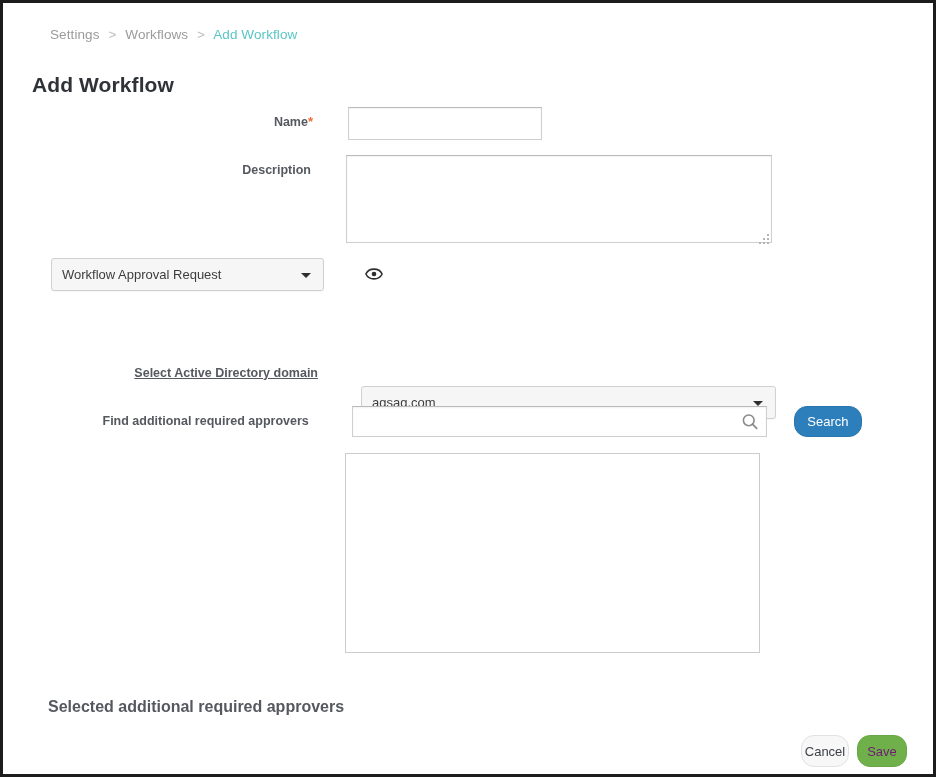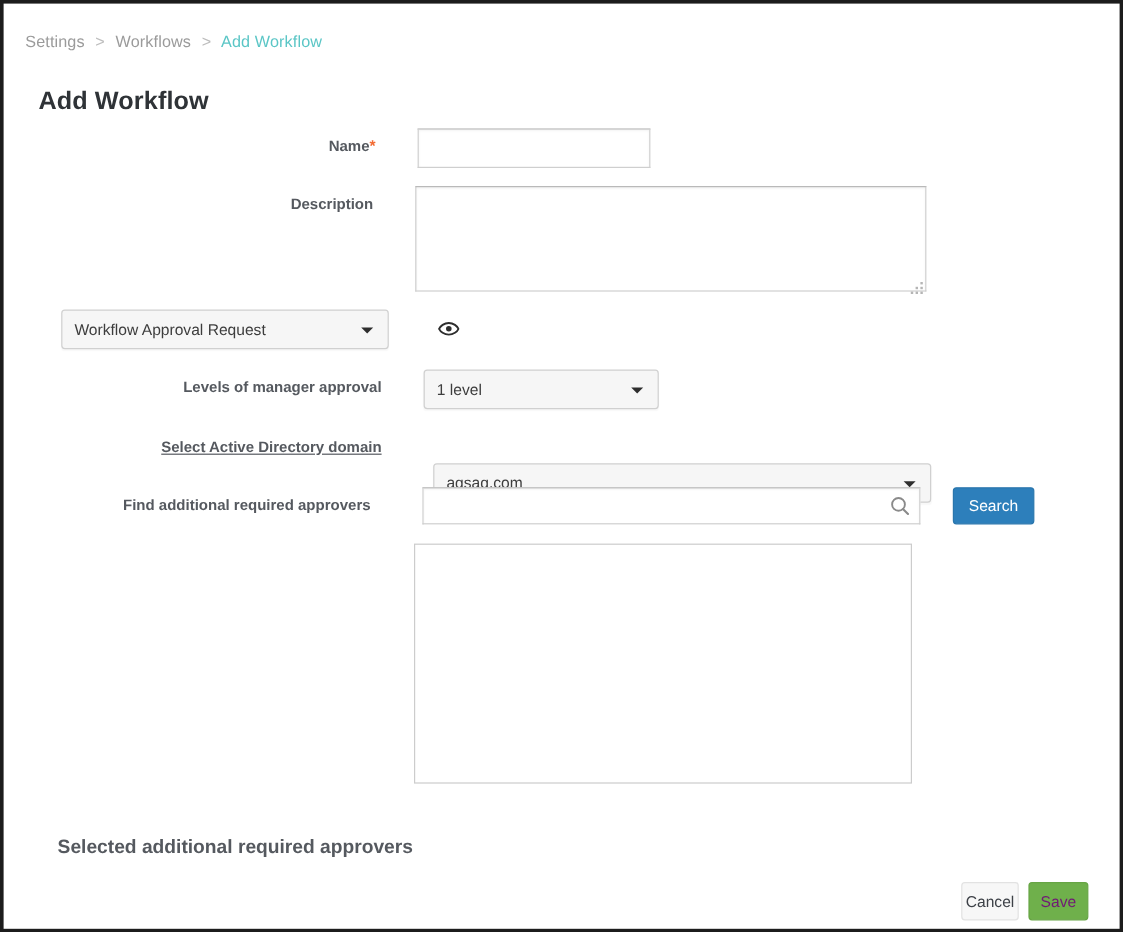--- a/index.html
+++ b/index.html
@@ -19,21 +19,21 @@
     border-top: 3px solid #1c1c1c;
     border-right: 3px solid #1c1c1c;
     border-bottom: 3px solid #1c1c1c;
     box-sizing: border-box;
     overflow: hidden;
   }
 
   
   .breadcrumb {
     position: absolute;
-    left: 18px;
+    left: 47px;
     top: 24px;
     font-size: 13.5px;
     color: #9b9b9b;
     white-space: nowrap;
     letter-spacing: .1px;
     text-align: right;
   }
   .breadcrumb .crumb {
     color: #9b9b9b;
   }
@@ -170,21 +170,21 @@
     top: 50%;
     transform: translateY(-50%);
     width: 20px;
     height: 20px;
     pointer-events: none;
   }
   .btn {
     box-sizing: border-box;
     font-family: "Liberation Sans", sans-serif;
     font-size: 13px;
-    border-radius: 3px;
+    border-radius: 13px;
     cursor: pointer;
     border: 1px solid transparent;
     display: inline-flex;
     align-items: center;
     justify-content: center;
     line-height: 1;
   }
   .btn-search {
     background: #2d7fbb;
     border-color: #2a76ad;
@@ -271,27 +271,20 @@
       <span class="caret"></span>
     </div>
     <span style="margin-left:25px; padding-top:7px;">
       <svg class="eye-icon" viewBox="0 0 24 24">
         <path d="M12 5.5C6.8 5.5 2.6 9 1.2 12c1.4 3 5.6 6.5 10.8 6.5S21.4 15 22.8 12C21.4 9 17.2 5.5 12 5.5z" fill="none" stroke="#2e2e2e" stroke-width="2.1"></path>
         <circle cx="12" cy="12" r="3.1" fill="#2e2e2e"></circle>
       </svg>
     </span>
   </div>
 
-  <div class="form-row" style="left:29px; top:305px; width:560px;">
-    <div class="f-label" style="width:286px;">Levels of manager approval</div>
-    <div class="select-box" style="width:196px; margin-left:19px;">
-      <span>1 level</span>
-      <span class="caret"></span>
-    </div>
-  </div>
 
   <div class="form-row" style="left:29px; top:355px; width:760px;">
     <div class="f-label" style="width:286px;text-decoration:underline;">Select Active Directory domain</div>
     <div class="select-box" style="width:415px; margin-left:27px;margin-top:28px;">
       <span>agsag.com</span>
       <span class="caret"></span>
     </div>
   </div>
 
   <div class="form-row" style="left:29px; top:403px; width:830px;">

